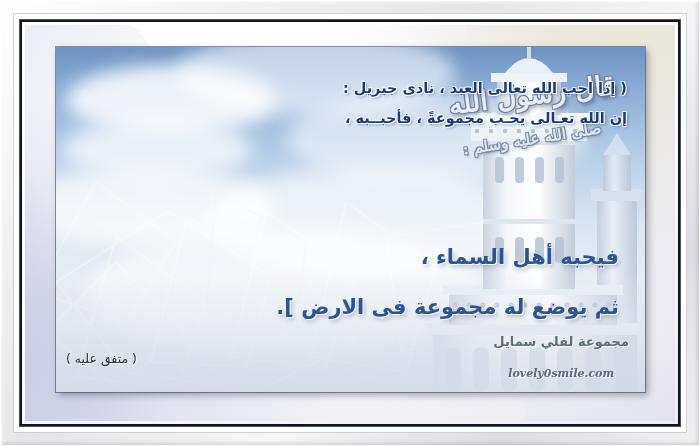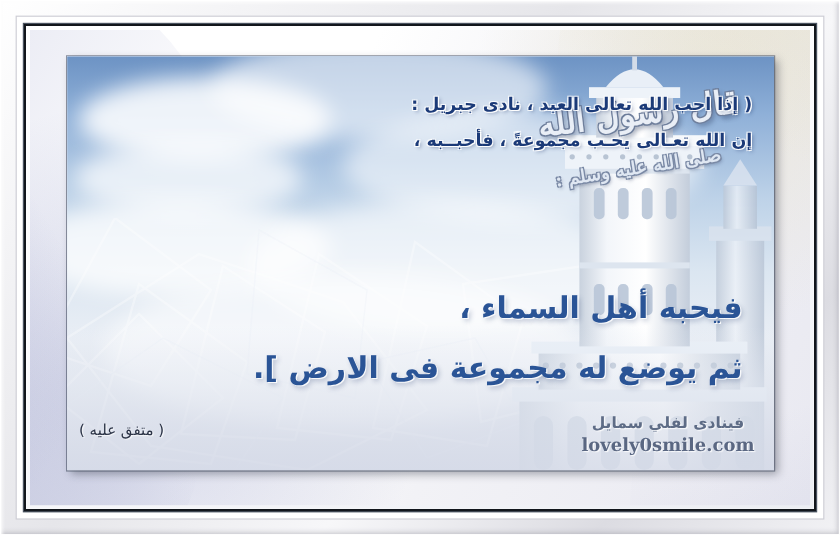--- a/index.html
+++ b/index.html
@@ -111,21 +111,21 @@
       2px 2px 3px rgba(30,50,100,.35);
   }
   .hline.l1{letter-spacing:.2px;}
 
   .big-lines{
     position:absolute;right:26px;top:185px;width:470px;
     text-align:right;direction:rtl;
   }
   .bline{
     font-family:"DejaVu Sans","Liberation Sans",sans-serif;
-    font-size:25px;font-weight:bold;line-height:50px;
+    font-size:21px;font-weight:bold;line-height:50px;
     color:#2a5496;white-space:nowrap;
     text-shadow:
       1px 1px 0 rgba(255,255,255,.85),
       2px 3px 4px rgba(40,60,110,.28);
   }
 
   .attrib{
     position:absolute;left:10px;bottom:26px;
     direction:rtl;font-size:12.5px;color:#2b3346;
     font-family:"DejaVu Sans","Liberation Sans",sans-serif;
@@ -163,22 +163,22 @@
     position:absolute;right:16px;bottom:12px;text-align:center;direction:rtl;
   }
   .wm-ar{
     font-family:"DejaVu Sans","Liberation Sans",sans-serif;
     font-size:13px;font-weight:bold;color:#5e6c86;
     text-shadow:1px 1px 1px rgba(255,255,255,.9);
     letter-spacing:.5px;
   }
   .wm-en{
     font-family:"DejaVu Serif","Liberation Serif",serif;
-    font-size:15px;font-weight:bold;color:#5a6782;
-    direction:ltr;margin-top:1px;
+    font-style:italic;font-size:11px;font-weight:bold;color:#5a6782;
+    direction:ltr;margin-top:18px;
     text-shadow:1px 1px 1px rgba(255,255,255,.9);
   }
 </style>
 </head>
 <body>
 
 <div class="frame-outer">
   <div class="frame-mid"></div>
 
   <div class="frame-dark"></div>
@@ -324,19 +324,19 @@
       </div>
 
       <div class="big-lines">
         <div class="bline">فيحبه أهل السماء ،</div>
         <div class="bline">ثم يوضع له مجموعة فى الارض ].</div>
       </div>
 
       <div class="attrib">( متفق عليه )</div>
 
       <div class="watermark">
-        <div class="wm-ar">فينادى لفلي سمايل</div>
+        <div class="wm-ar">مجموعة لفلي سمايل</div>
         <div class="wm-en">lovely0smile.com</div>
       </div>
 
     </div>
   </div>
 </div>
 
 </body></html>

